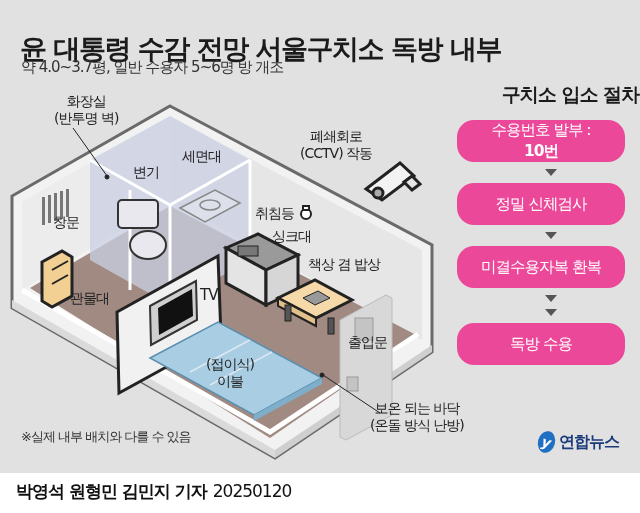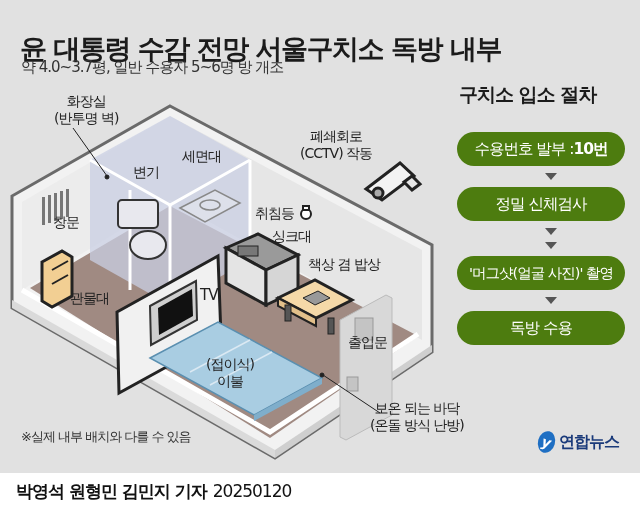--- a/index.html
+++ b/index.html
@@ -3,22 +3,22 @@
 <meta charset="utf-8">
 <style>
   html,body{margin:0;padding:0;}
   body{width:640px;height:513px;background:#ffffff;position:relative;overflow:hidden;font-family:"DejaVu Sans","Liberation Sans",sans-serif;color:#1a1a1a;}
   .panel{position:absolute;left:0;top:0;width:640px;height:473px;background:#e1e1e1;}
   .title{position:absolute;left:20px;top:11px;font-size:27px;font-weight:bold;letter-spacing:-1.5px;color:#1b1b1b;white-space:nowrap;margin-top:20px;}
   .subtitle{position:absolute;left:21px;top:58px;font-size:15px;letter-spacing:-1px;color:#333;white-space:nowrap;}
   .diagram{position:absolute;left:0;top:0;}
   .lbl{position:absolute;font-size:14px;letter-spacing:-1px;color:#222;white-space:nowrap;line-height:17px;text-align:center;}
   .steps{position:absolute;left:453px;top:82px;width:186px;}
-  .steps-title{text-align:left;font-size:19px;font-weight:bold;letter-spacing:-1px;color:#1b1b1b;margin-bottom:24px;padding-left:6px;}
-  .step{height:34px;border-radius:17px;background:#4d7c0f;color:#fff;font-size:15.5px;letter-spacing:-1px;display:flex;align-items:center;justify-content:center;width:168px;margin-left:4px;white-space:nowrap;}
+  .steps-title{text-align:right;font-size:19px;font-weight:bold;letter-spacing:-1px;color:#1b1b1b;margin-bottom:12px;padding-left:6px;}
+  .step{height:42px;border-radius:17px;background:#ec4899;color:#fff;font-size:15.5px;letter-spacing:-1px;display:flex;align-items:center;justify-content:center;width:168px;margin-left:4px;white-space:nowrap;flex-direction:column;}
   .step b{font-weight:bold;}
   .arrow{width:0;height:0;border-left:6px solid transparent;border-right:6px solid transparent;border-top:7px solid #555;margin:7px auto 7px 92px;}
   .note{position:absolute;left:21px;top:428px;font-size:13px;letter-spacing:-1px;color:#333;white-space:nowrap;}
   .logo{position:absolute;left:538px;top:431px;display:flex;align-items:center;gap:4px;}
   .logo-mark{width:17px;height:22px;border-radius:50%;background:#1f6fc3;color:#fff;font-weight:bold;font-style:italic;font-size:14px;display:flex;align-items:center;justify-content:center;transform:rotate(15deg);}
   .logo-text{font-size:16px;font-weight:bold;color:#1a3a7a;letter-spacing:-1px;}
   .byline{position:absolute;left:16px;top:480px;font-size:17px;letter-spacing:-1px;color:#111;white-space:nowrap;}
   .byline .names{font-weight:bold;}
   .byline .date{margin-left:6px;font-weight:normal;}
 </style>
@@ -156,24 +156,24 @@
   <div class="steps-title">구치소 입소 절차</div>
   <div class="step">
     <span>수용번호 발부 : </span>
       <b>10번</b>
   </div>
   <div class="arrow"></div>
   <div class="step">
       <span>정밀 신체검사</span>
     </div>
   <div class="arrow"></div>
+  <div class="step">
+      <span>미결수용자복 환복</span>
+    </div>
   <div class="arrow"></div>
-  <div class="step" style="font-size:14.5px;">
-      <span>'머그샷(얼굴 사진)' 촬영</span>
-    </div>
   <div class="arrow"></div>
   <div class="step">
       <span>독방 수용</span>
     </div>
 </div>
 
 <div class="note">※실제 내부 배치와 다를 수 있음</div>
 
 <div class="logo">
   <div class="logo-mark">y</div>

